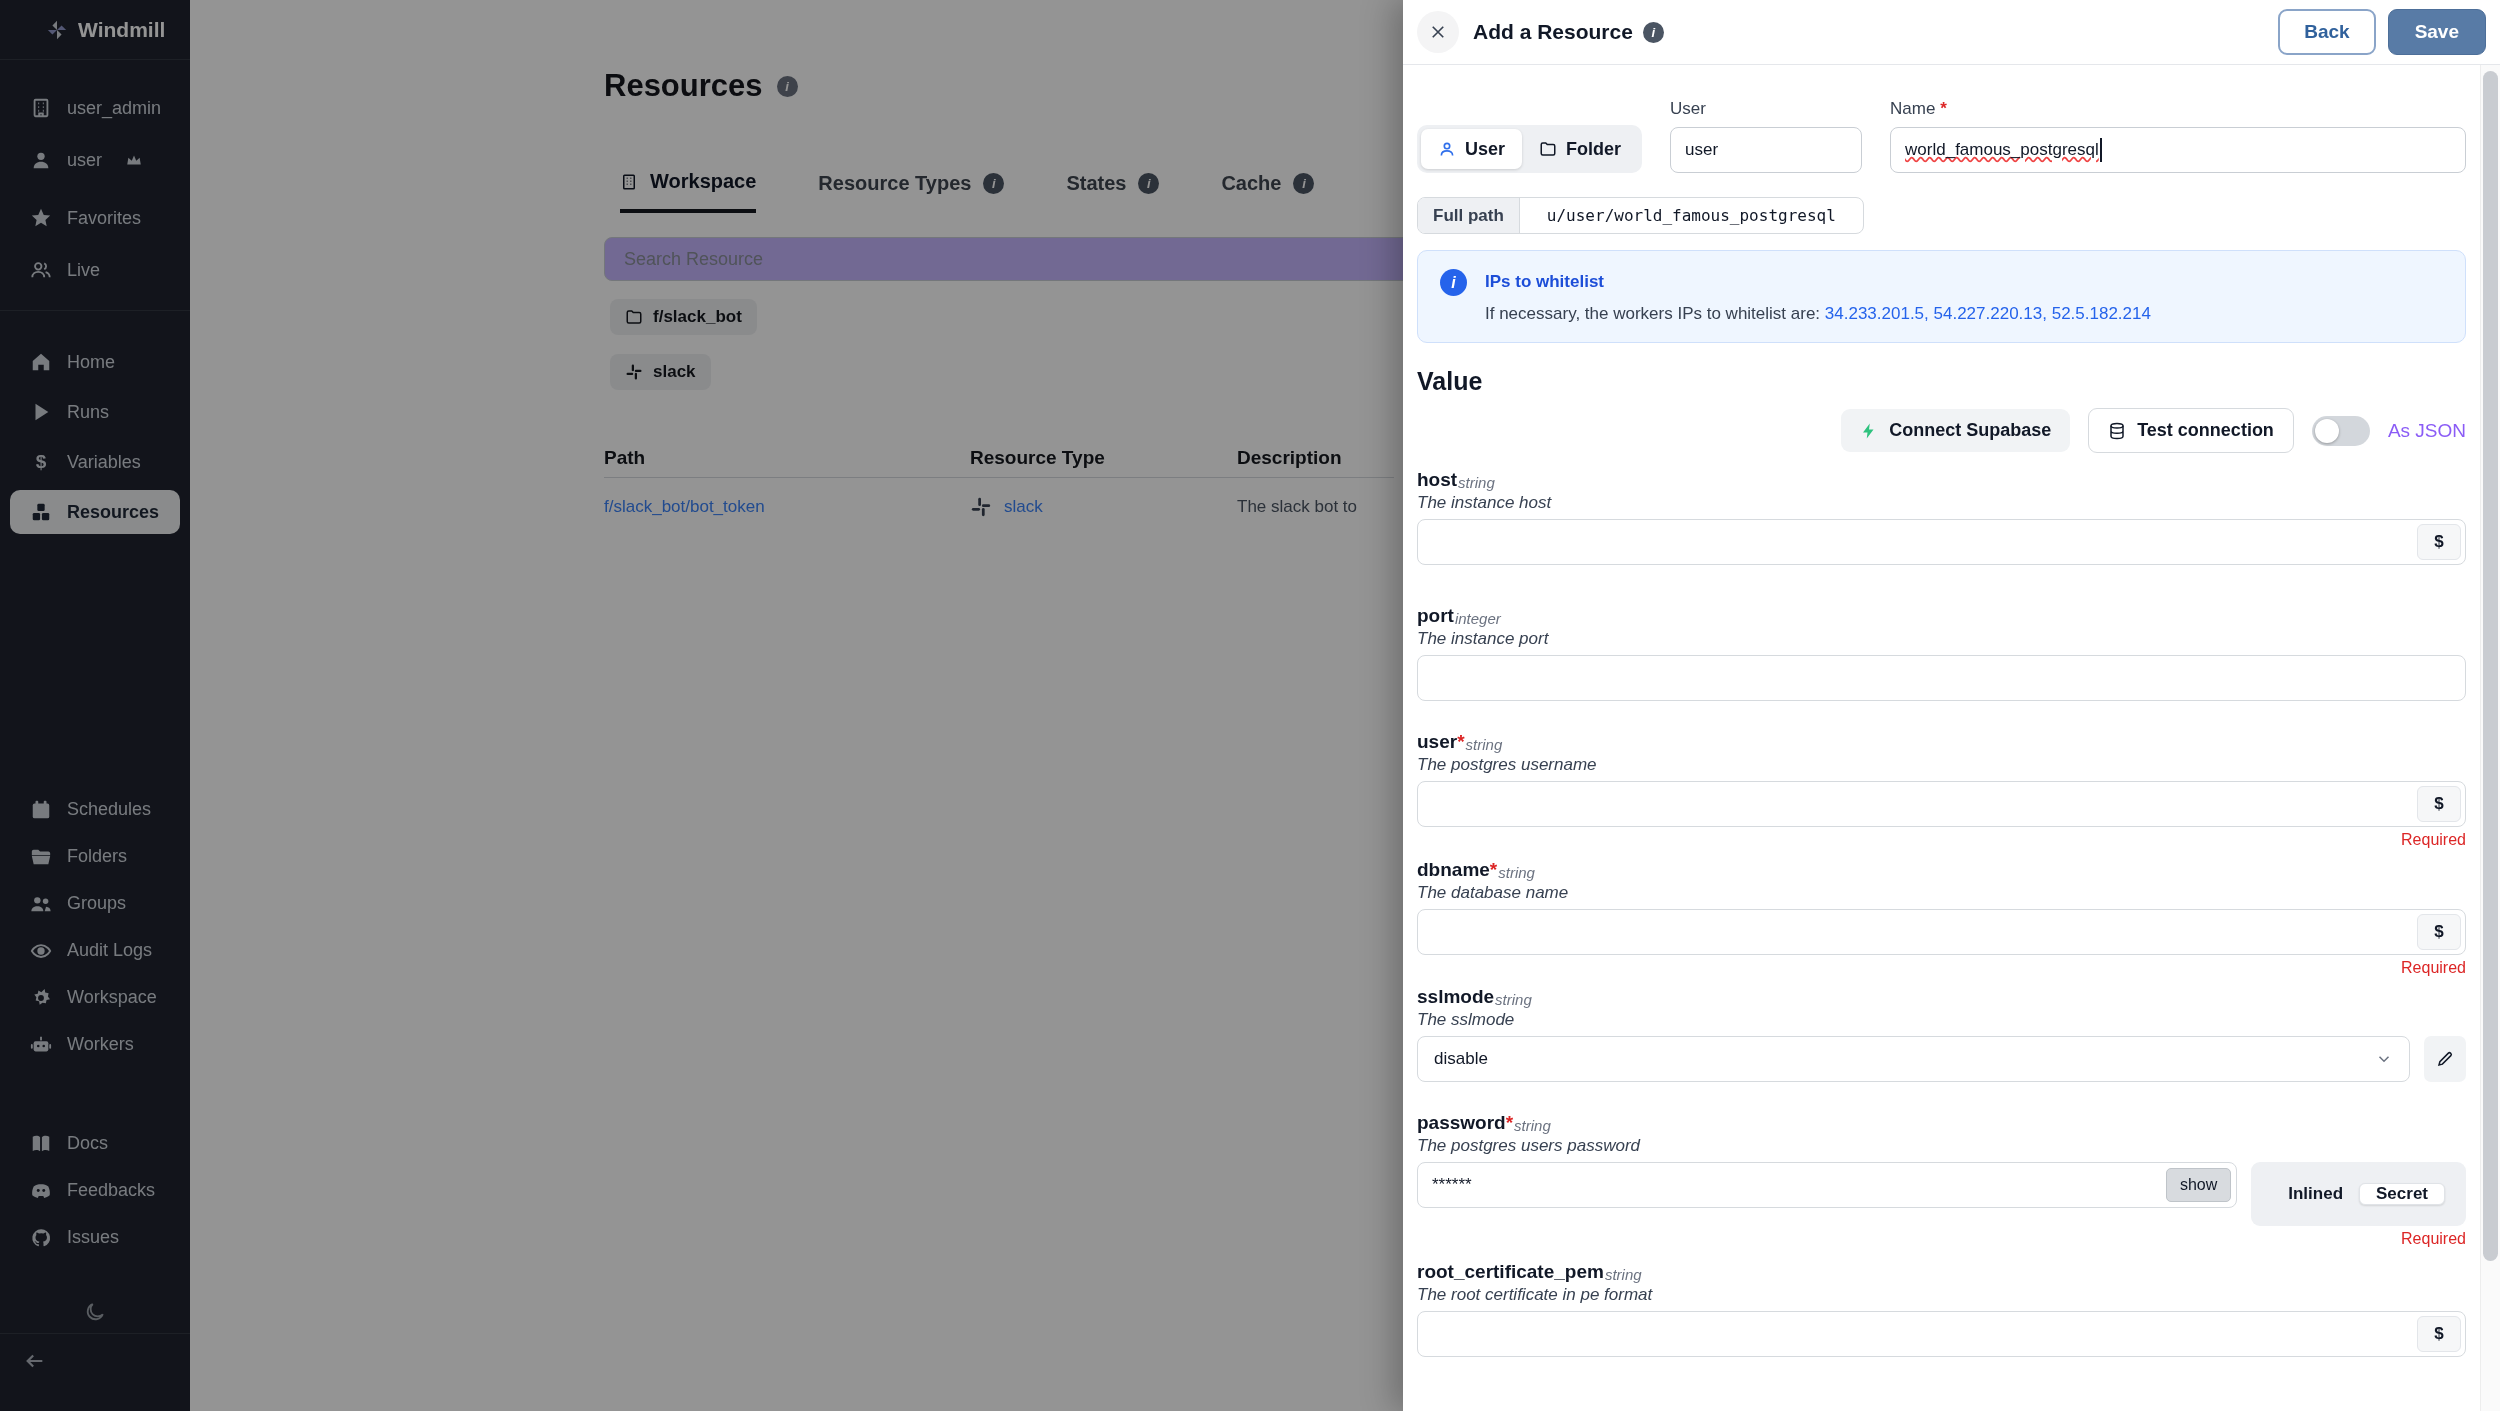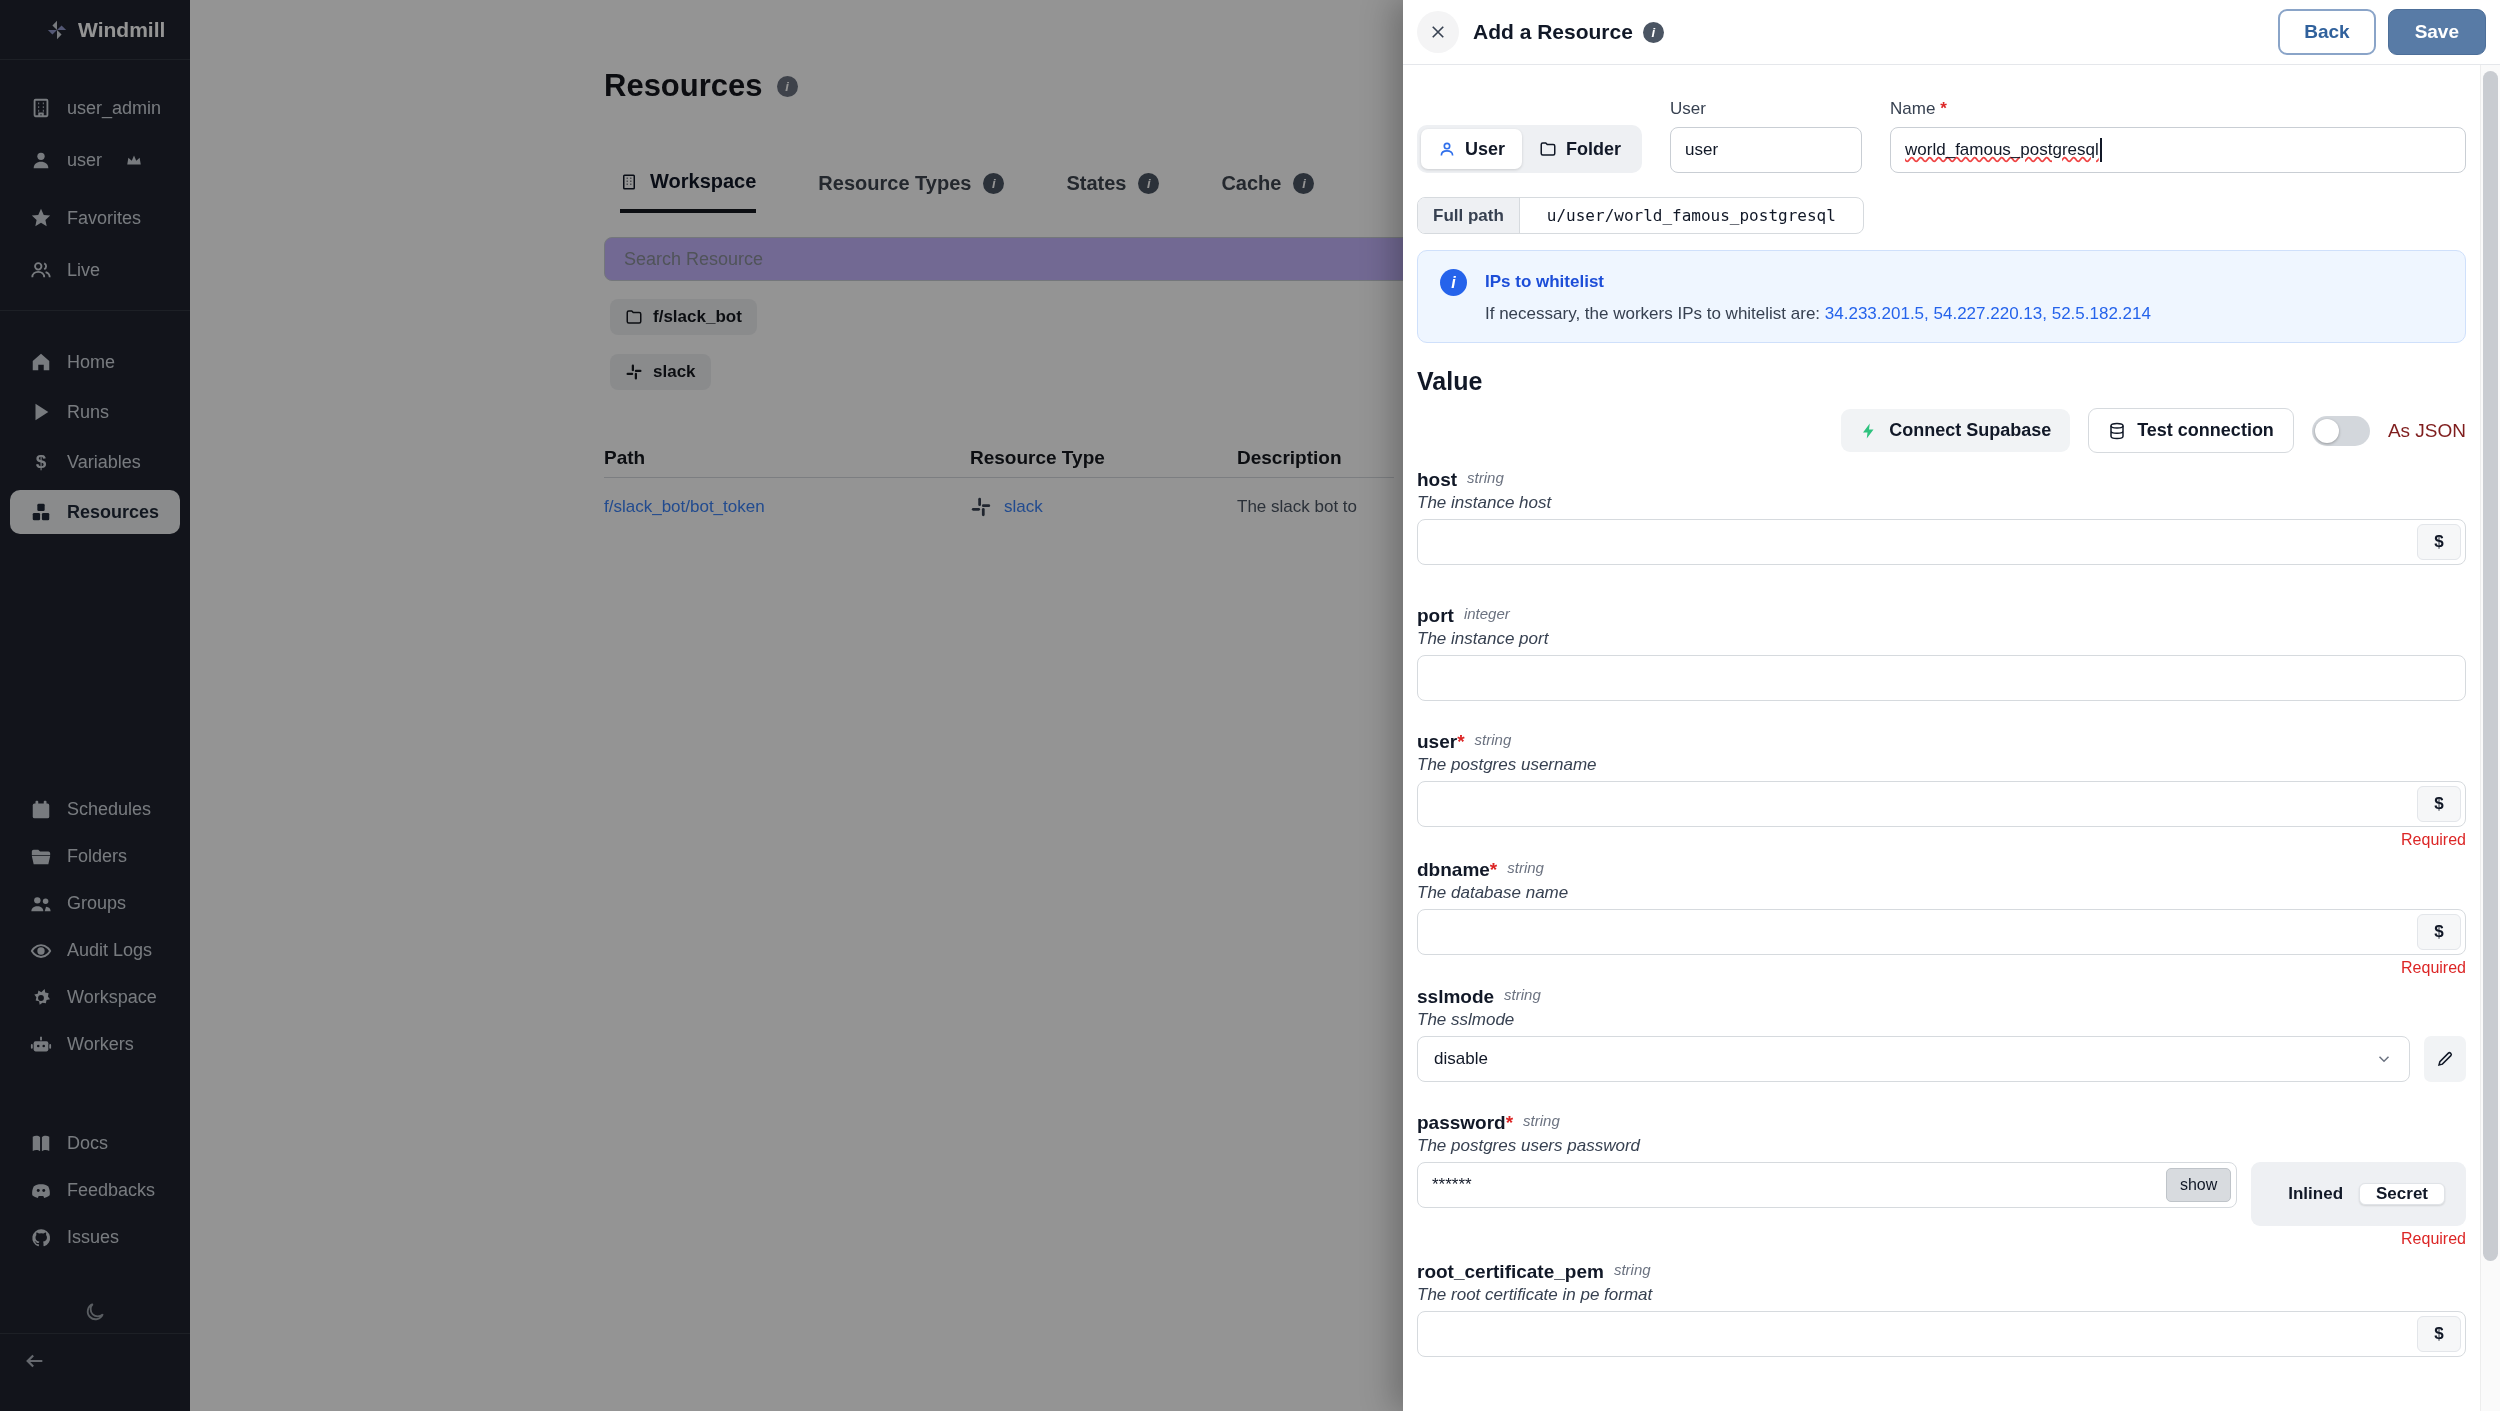--- a/index.html
+++ b/index.html
@@ -123,24 +123,24 @@
   .btn-connect { display:flex; align-items:center; gap:11px; background:#f1f3f5; border:none;
     border-radius:9px; padding:11px 19px; font-size:18px; font-weight:600; color:#111827;
     cursor:pointer; font-family:"Liberation Sans", sans-serif; }
   .btn-test { display:flex; align-items:center; gap:11px; background:#fff; border:1px solid #d6dade;
     border-radius:9px; padding:11px 19px; font-size:18px; font-weight:600; color:#111827;
     cursor:pointer; font-family:"Liberation Sans", sans-serif; }
   .switch { width:58px; height:30px; border-radius:999px; background:#d3d7dc; position:relative;
     cursor:pointer; flex:none; }
   .switch-knob { position:absolute; left:3px; top:3px; width:24px; height:24px; border-radius:50%;
     background:#fff; box-shadow:0 1px 3px rgba(0,0,0,.3); }
-  .asjson-label { font-size:19px; color:#7f1d1d; }
+  .asjson-label { font-size:19px; color:#8b5cf6; }
 
   .field { }
-  .f-head { display:flex; align-items:flex-start; gap:10px; }
+  .f-head { display:flex; align-items:flex-end; gap:1px; }
   .f-name { font-size:19px; font-weight:bold; color:#111827; }
   .f-type { font-size:15px; font-style:italic; color:#6b7280; }
   .f-desc { margin-top:2px; font-size:17px; font-style:italic; color:#374151; }
   .f-input-row { margin-top:6px; position:relative; }
   .f-input { width:100%; height:46px; border:1px solid #d6dade; border-radius:8px;
     padding:0 60px 0 14px; font-size:17px; color:#111827;
     font-family:"Liberation Sans", sans-serif; background:#fff; }
   .dollar-btn { position:absolute; right:5px; top:5px; width:44px; height:36px; background:#f6f7f8;
     border:1px solid #e3e6ea; border-radius:6px; display:flex; align-items:center;
     justify-content:center; font-size:17px; font-weight:600; color:#111827; cursor:pointer;

